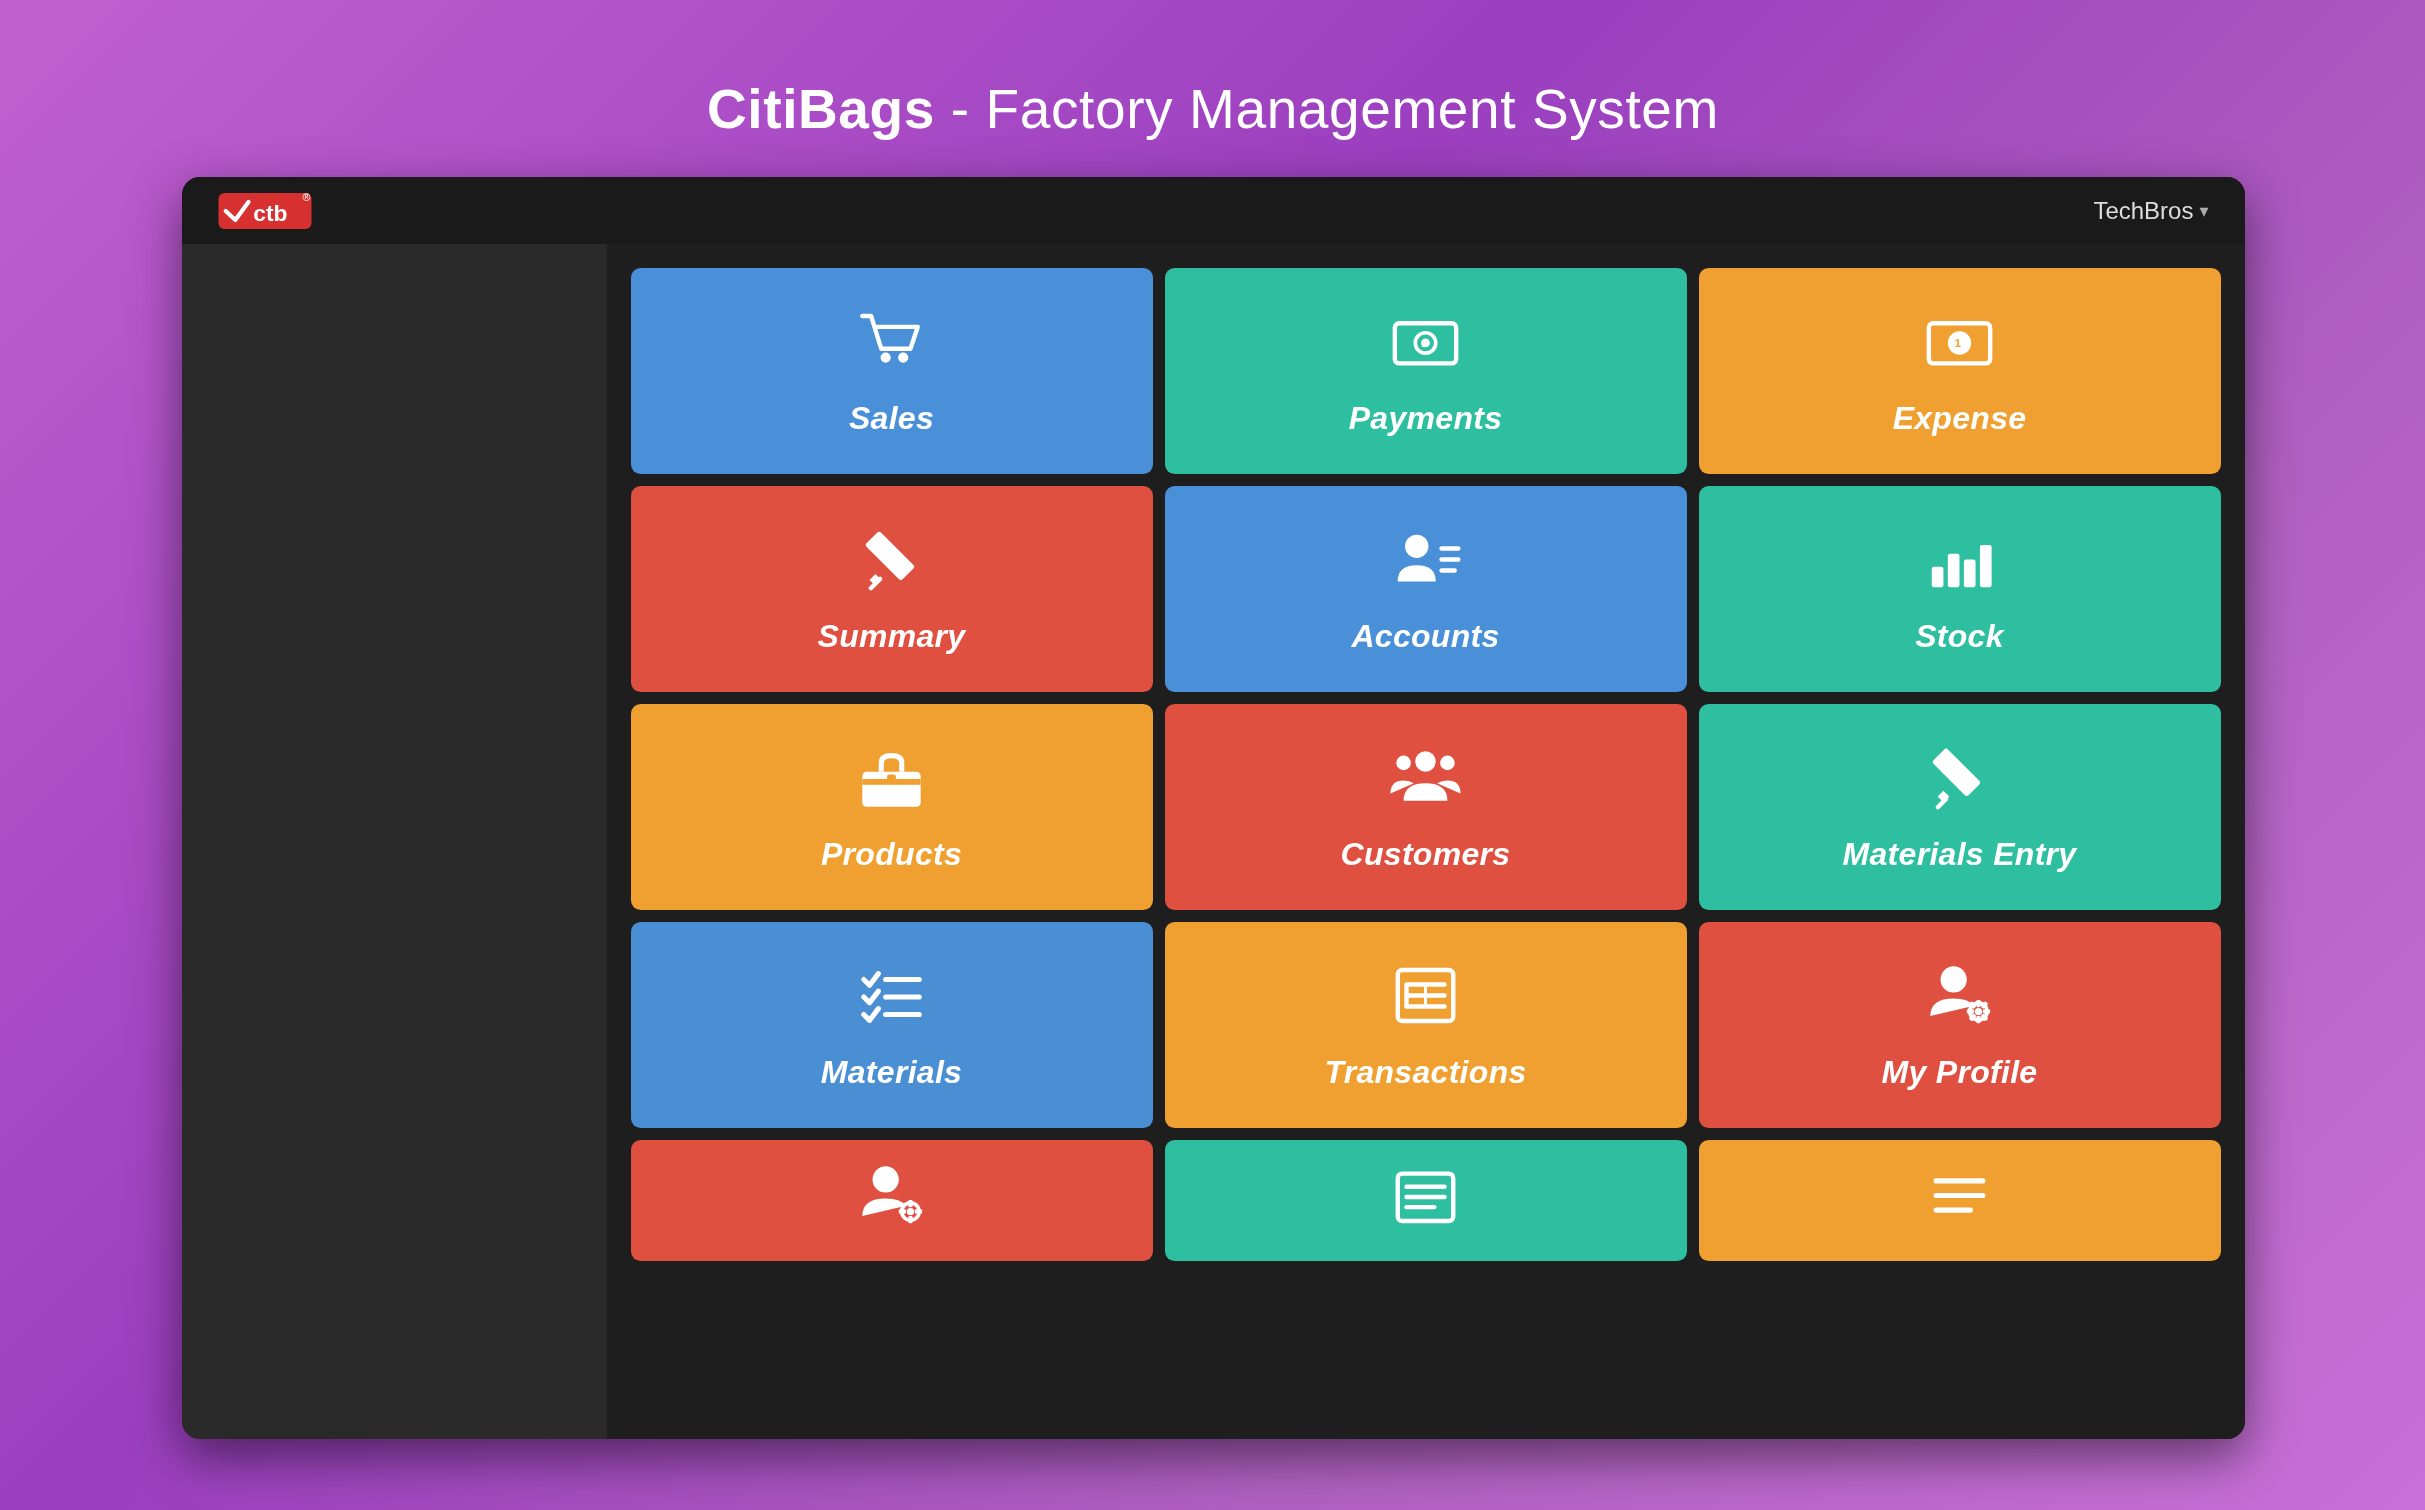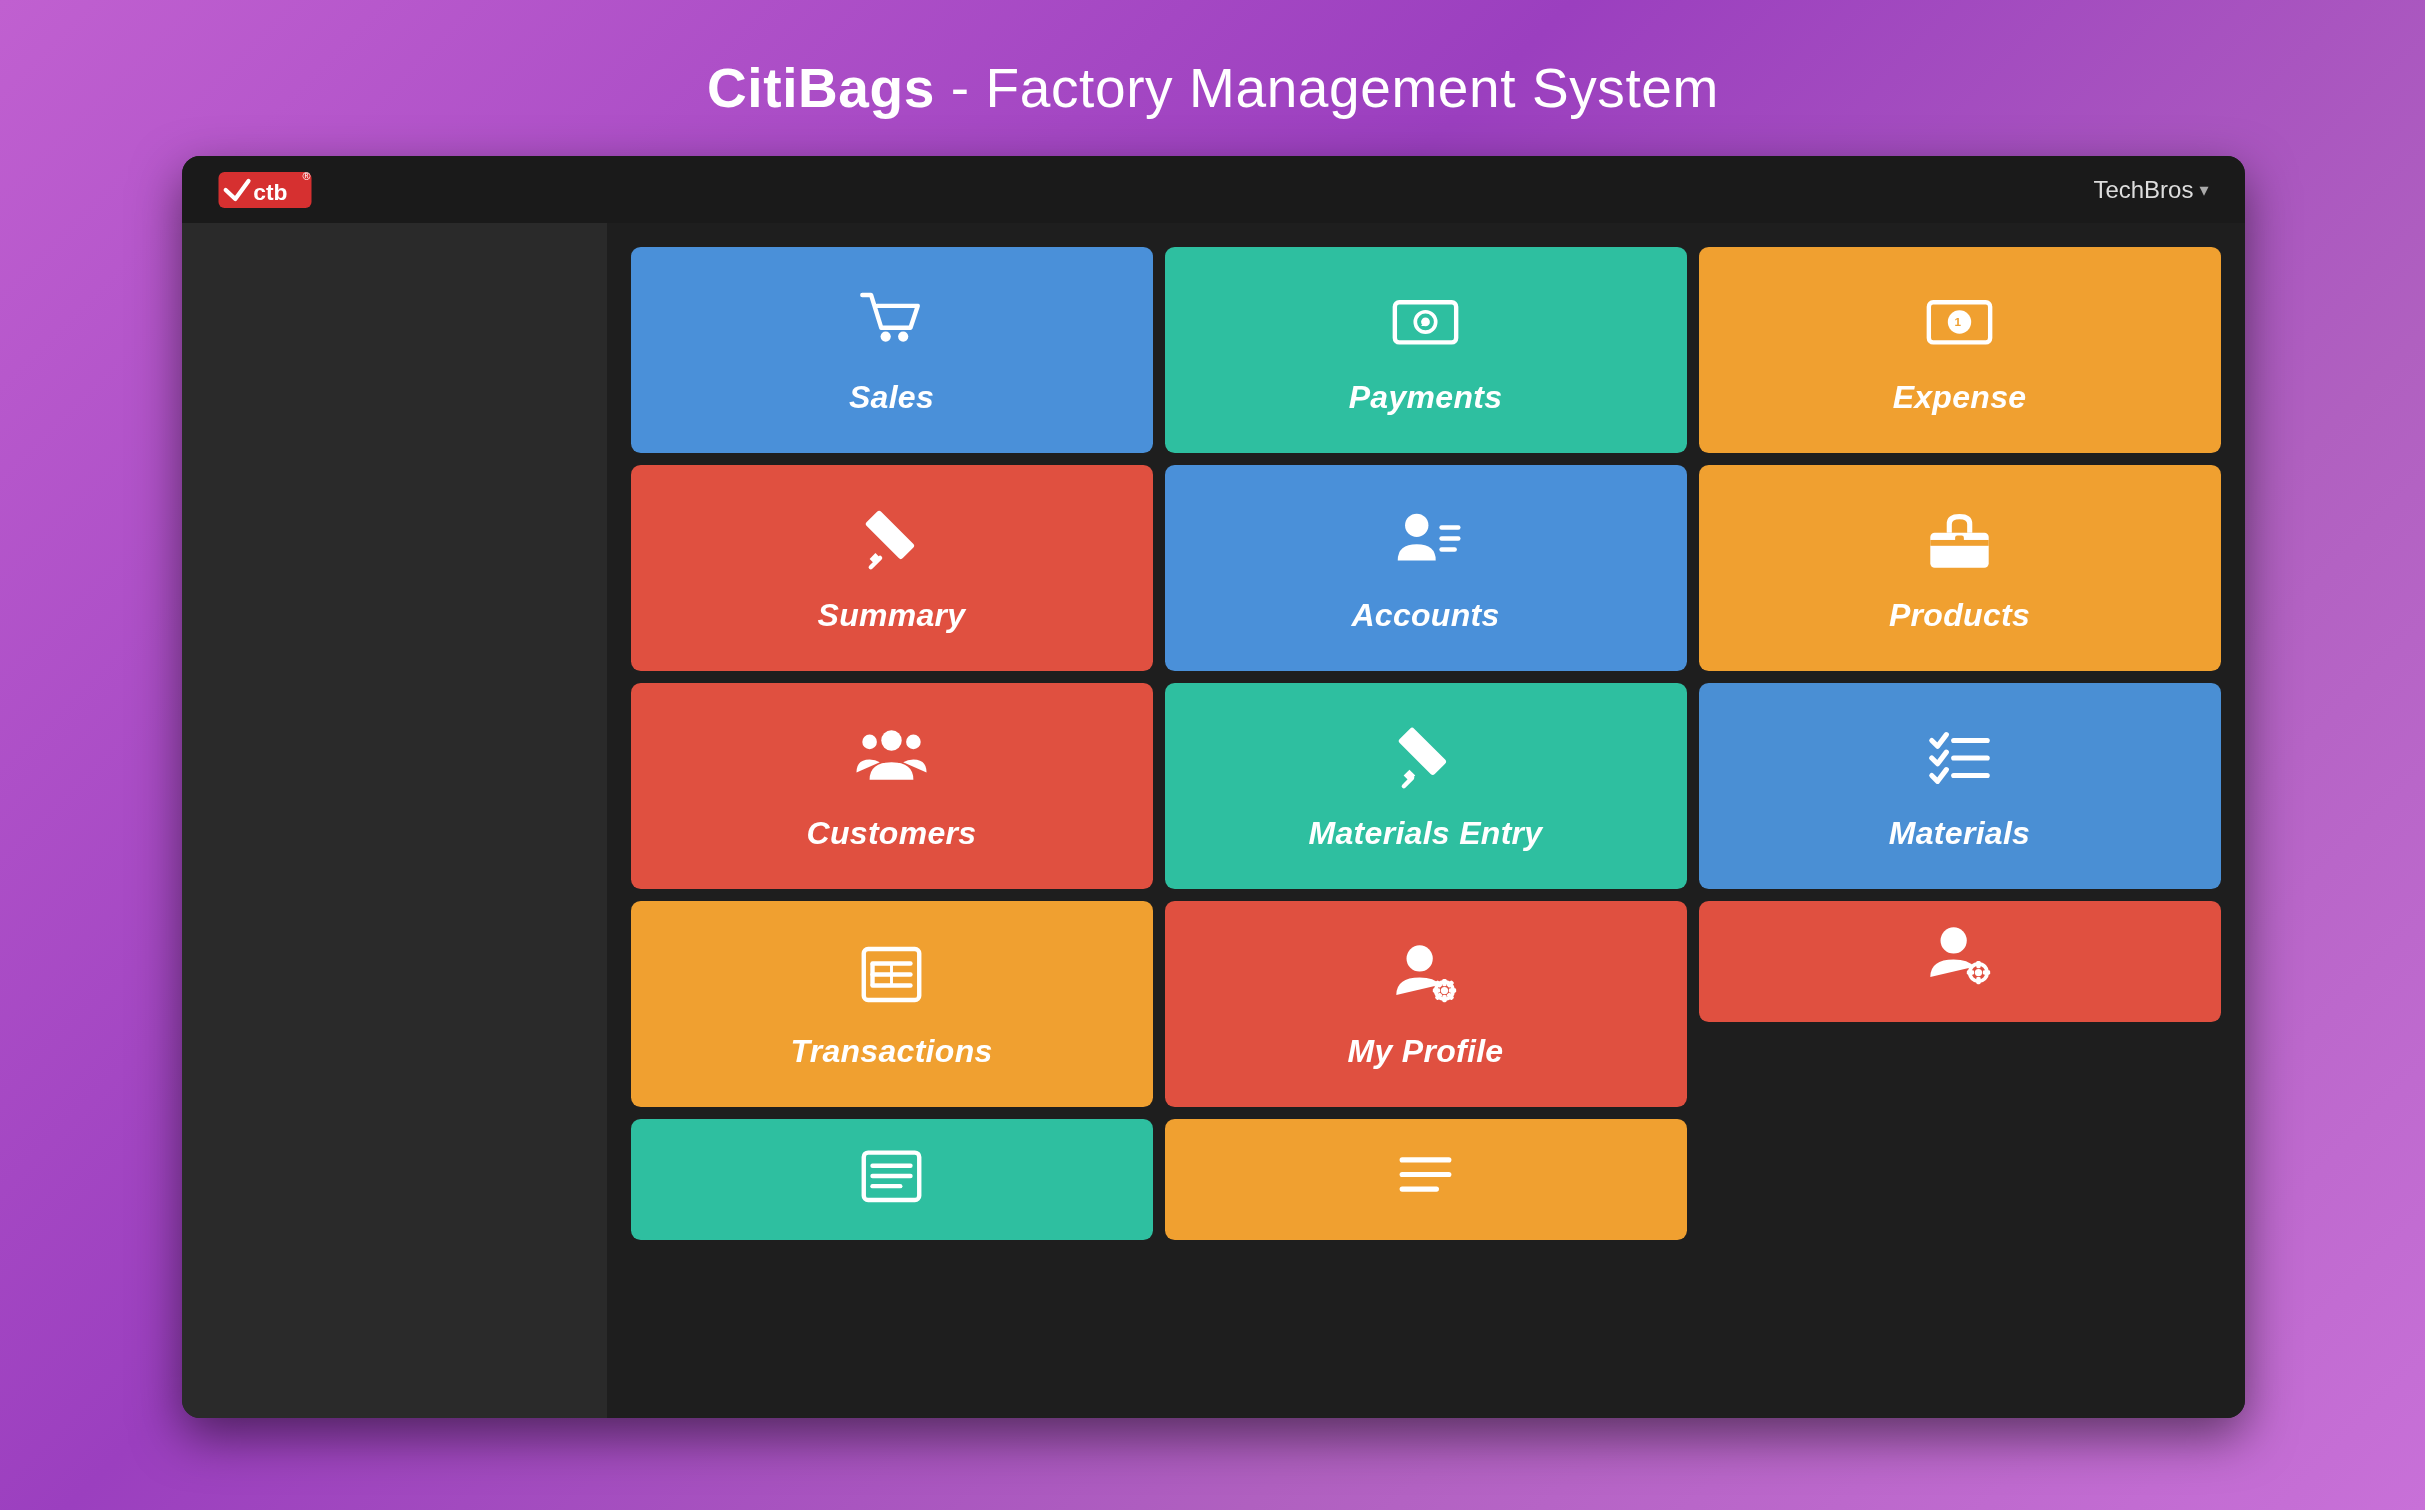--- a/index.html
+++ b/index.html
@@ -12,21 +12,21 @@
       align-items: center;
       justify-content: flex-start;
       font-family: 'Segoe UI', Arial, sans-serif;
       overflow: hidden;
     }
 
     .page-title {
       color: #fff;
       font-size: 55px;
       font-weight: 400;
-      margin-top: 56px;
+      margin-top: 77px;
       margin-bottom: 36px;
       letter-spacing: 0.6px;
     }
 
     .page-title strong {
       font-weight: 800;
     }
 
     .app-window {
       width: 2063px;
@@ -229,20 +229,31 @@
               <circle cx="38" cy="32" r="16" fill="white"></circle>
               <path d="M12 80 Q12 58 38 58 Q64 58 64 80" fill="white"></path>
               <line x1="72" y1="35" x2="95" y2="35" stroke="white" stroke-width="6" stroke-linecap="round"></line>
               <line x1="72" y1="50" x2="95" y2="50" stroke="white" stroke-width="6" stroke-linecap="round"></line>
               <line x1="72" y1="65" x2="90" y2="65" stroke="white" stroke-width="6" stroke-linecap="round"></line>
             </svg>
           </div>
           <div class="tile-label">Accounts</div>
         </div>
 
+        <div class="grid-tile teal">
+          <div class="tile-icon">
+            <svg viewBox="0 0 100 100" xmlns="http://www.w3.org/2000/svg">
+              <rect x="12" y="60" width="16" height="28" rx="3" fill="white"></rect>
+              <rect x="34" y="42" width="16" height="46" rx="3" fill="white"></rect>
+              <rect x="56" y="50" width="16" height="38" rx="3" fill="white"></rect>
+              <rect x="78" y="30" width="16" height="58" rx="3" fill="white"></rect>
+            </svg>
+          </div>
+          <div class="tile-label">Stock</div>
+        </div>
 
         <div class="grid-tile orange">
           <div class="tile-icon">
             <svg viewBox="0 0 100 100" xmlns="http://www.w3.org/2000/svg">
               <rect x="10" y="42" width="80" height="48" rx="6" fill="white"></rect>
               <path d="M36 42 V30 Q36 20 50 20 Q64 20 64 30 V42" fill="none" stroke="white" stroke-width="7"></path>
               <rect x="10" y="52" width="80" height="8" rx="0" fill="#f0a030"></rect>
               <rect x="44" y="46" width="12" height="12" rx="3" fill="#f0a030"></rect>
             </svg>
           </div>

